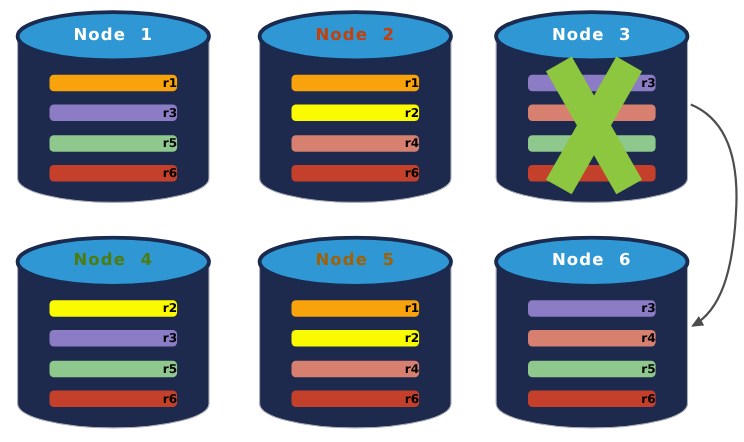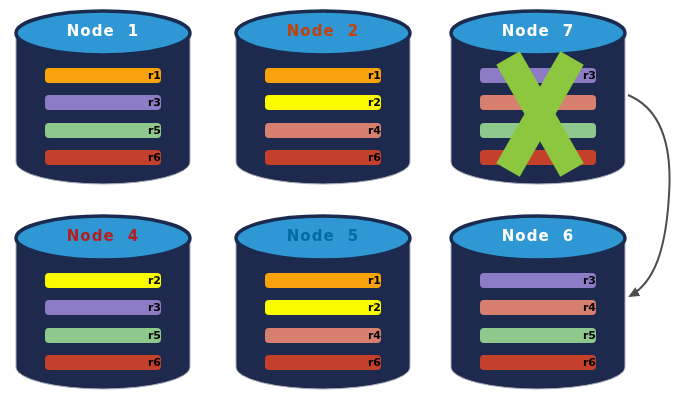--- a/index.html
+++ b/index.html
@@ -62,49 +62,49 @@
       <div class="bar" style="top: 86px; background: rgb(251, 251, 0); color: rgb(0, 0, 0);">r2</div>
       <div class="bar" style="top: 114px; background: rgb(216, 128, 111); color: rgb(0, 0, 0);">r4</div>
       <div class="bar" style="top: 141px; background: rgb(196, 64, 42); color: rgb(0, 0, 0);">r6</div>
     </div>
 
     <div class="node" style="left: 448px; top: 9px;">
       <svg class="cyl" viewBox="0 0 180 176" aria-hidden="true">
         <path class="cyl-body" d="M3,24 L3,153 A87,22 0 0 0 177,153 L177,24 Z" stroke-width="1" fill="#1E2A4D" stroke="#A9AEB8"></path>
         <ellipse class="cyl-top" cx="90" cy="24" rx="87" ry="22" stroke-width="3.5" fill="#2F97D3" stroke="#1B2B50"></ellipse>
       </svg>
-      <div class="node-title" style="color: rgb(255, 255, 255);">Node 7</div>
+      <div class="node-title" style="color: rgb(255, 255, 255);">Node 3</div>
     <div class="bar" style="top: 59px; background: rgb(140, 124, 198); color: rgb(0, 0, 0);">r3</div>
       <div class="bar" style="top: 86px; background: rgb(216, 128, 111); color: rgb(0, 0, 0);"></div>
       <div class="bar" style="top: 114px; background: rgb(143, 200, 140); color: rgb(0, 0, 0);"></div>
       <div class="bar" style="top: 141px; background: rgb(196, 64, 42); color: rgb(0, 0, 0);"></div>
       <svg class="x-mark" viewBox="0 0 104 128">
         <line x1="20" y1="8" x2="84" y2="120" stroke="#8DC63F" stroke-width="27" stroke-linecap="butt"></line>
         <line x1="84" y1="8" x2="20" y2="120" stroke="#8DC63F" stroke-width="27" stroke-linecap="butt"></line>
       </svg>
     </div>
 
     <div class="node" style="left: 13px; top: 214px;">
       <svg class="cyl" viewBox="0 0 180 176" aria-hidden="true">
         <path class="cyl-body" d="M3,24 L3,153 A87,22 0 0 0 177,153 L177,24 Z" stroke-width="1" fill="#1E2A4D" stroke="#A9AEB8"></path>
         <ellipse class="cyl-top" cx="90" cy="24" rx="87" ry="22" stroke-width="3.5" fill="#2F97D3" stroke="#1B2B50"></ellipse>
       </svg>
-      <div class="node-title" style="color: #b91c1c;">Node 4</div>
+      <div class="node-title" style="color: #4d7c0f;">Node 4</div>
     <div class="bar" style="top: 59px; background: rgb(251, 251, 0); color: rgb(0, 0, 0);">r2</div>
       <div class="bar" style="top: 86px; background: rgb(140, 124, 198); color: rgb(0, 0, 0);">r3</div>
       <div class="bar" style="top: 114px; background: rgb(143, 200, 140); color: rgb(0, 0, 0);">r5</div>
       <div class="bar" style="top: 141px; background: rgb(196, 64, 42); color: rgb(0, 0, 0);">r6</div>
     </div>
 
     <div class="node" style="left: 233px; top: 214px;">
       <svg class="cyl" viewBox="0 0 180 176" aria-hidden="true">
         <path class="cyl-body" d="M3,24 L3,153 A87,22 0 0 0 177,153 L177,24 Z" stroke-width="1" fill="#1E2A4D" stroke="#A9AEB8"></path>
         <ellipse class="cyl-top" cx="90" cy="24" rx="87" ry="22" stroke-width="3.5" fill="#2F97D3" stroke="#1B2B50"></ellipse>
       </svg>
-      <div class="node-title" style="color: #0369a1;">Node 5</div>
+      <div class="node-title" style="color: #a16207;">Node 5</div>
     <div class="bar" style="top: 59px; background: rgb(248, 163, 12); color: rgb(0, 0, 0);">r1</div>
       <div class="bar" style="top: 86px; background: rgb(251, 251, 0); color: rgb(0, 0, 0);">r2</div>
       <div class="bar" style="top: 114px; background: rgb(216, 128, 111); color: rgb(0, 0, 0);">r4</div>
       <div class="bar" style="top: 141px; background: rgb(196, 64, 42); color: rgb(0, 0, 0);">r6</div>
     </div>
 
     <div class="node" style="left: 448px; top: 214px;">
       <svg class="cyl" viewBox="0 0 180 176" aria-hidden="true">
         <path class="cyl-body" d="M3,24 L3,153 A87,22 0 0 0 177,153 L177,24 Z" stroke-width="1" fill="#1E2A4D" stroke="#A9AEB8"></path>
         <ellipse class="cyl-top" cx="90" cy="24" rx="87" ry="22" stroke-width="3.5" fill="#2F97D3" stroke="#1B2B50"></ellipse>

